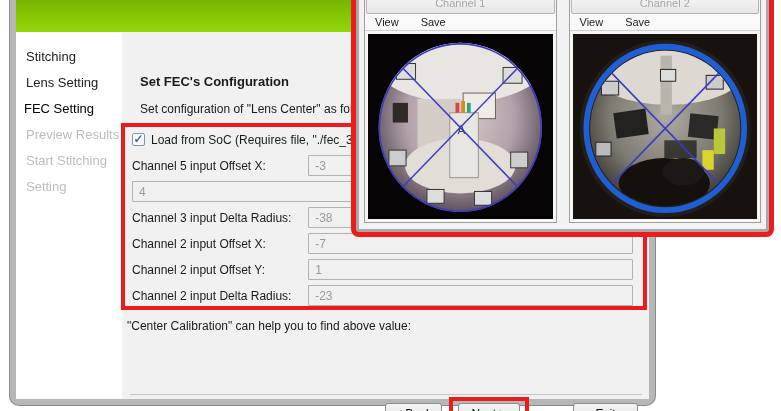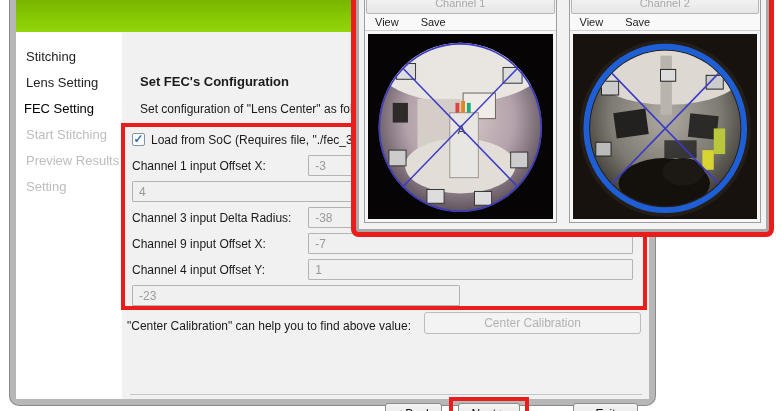--- a/index.html
+++ b/index.html
@@ -72,63 +72,63 @@
 <div class="stage">
 
   <div class="dialog">
     <div class="green-header"></div>
     <div class="dialog-body">
 
       <div class="sidebar">
         <div class="step done">Stitching</div>
         <div class="step done">Lens Setting</div>
         <div class="step active">FEC Setting</div>
+        <div class="step disabled">Preview Results</div>
         <div class="step disabled">Start Stitching</div>
-        <div class="step disabled">Preview Results</div>
         <div class="step disabled">Setting</div>
       </div>
 
       <div class="content">
         <div class="page-title">Set FEC's Configuration</div>
         <div class="page-subtitle">Set configuration of "Lens Center" as follow</div>
 
         <div class="form-redbox">
           <div class="check-row">
             <div class="checkbox">
               <span>✓</span>
             </div>
             <div class="check-label">Load from SoC (Requires file, "./fec_360</div>
           </div>
 
           <div class="field-row">
-            <div class="field-label">Channel 1 input Offset X:</div>
+            <div class="field-label">Channel 5 input Offset X:</div>
             <input class="field-input" readonly="" value="-3" style="">
           </div>
           <div class="field-row">
             <input class="field-input" readonly="" value="4" style="">
           </div>
           <div class="field-row">
             <div class="field-label">Channel 3 input Delta Radius:</div>
             <input class="field-input" readonly="" value="-38" style="">
           </div>
           <div class="field-row">
-            <div class="field-label">Channel 9 input Offset X:</div>
+            <div class="field-label">Channel 2 input Offset X:</div>
             <input class="field-input" readonly="" value="-7" style="">
           </div>
           <div class="field-row">
-            <div class="field-label">Channel 4 input Offset Y:</div>
+            <div class="field-label">Channel 2 input Offset Y:</div>
             <input class="field-input" readonly="" value="1" style="">
           </div>
           <div class="field-row">
+            <div class="field-label">Channel 2 input Delta Radius:</div>
             <input class="field-input" readonly="" value="-23" style="">
           </div>
         </div>
 
         <div class="hint-text">"Center Calibration" can help you to find above value:</div>
-        <div class="btn-disabled">Center Calibration</div>
 
         <div class="separator"></div>
         <button class="btn back-btn">&lt; Back</button>
         <div class="next-redbox">
           <button class="btn next-btn">Next &gt;</button>
         </div>
         <button class="btn exit-btn">Exit</button>
       </div>
     </div>
   </div>

